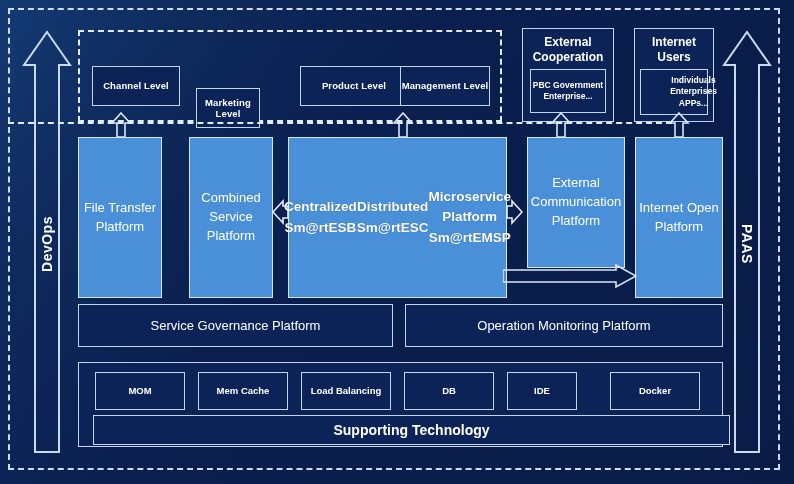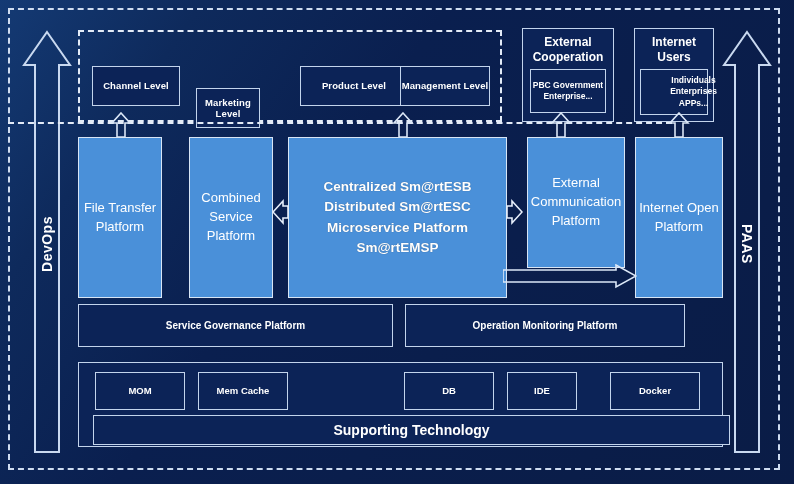--- a/index.html
+++ b/index.html
@@ -68,22 +68,22 @@
     font-weight: normal;
     line-height: 1.45;
   }
   .center-label {
     font-size: 13.5px;
     font-weight: bold;
     line-height: 1.5;
     text-shadow: 0 0 1px rgba(0,0,0,.4);
   }
   .row-label {
-    font-size: 10px;
-    font-weight: bold;
+    font-size: 13px;
+    font-weight: normal;
   }
   .tech-label {
     font-size: 9.5px;
     font-weight: bold;
     line-height: 1.3;
   }
   .support-label {
     font-size: 14px;
     font-weight: bold;
   }
@@ -180,21 +180,21 @@
   </div>
 
   <div class="box light-box" style="left:78px; top:137px; width:84px; height:161px;">
     <span class="plat-label">File Transfer Platform</span>
   </div>
 
   <div class="box light-box" style="left:189px; top:137px; width:84px; height:161px;">
     <span class="plat-label">Combined Service Platform</span>
   </div>
 
-  <div class="box light-box" style="left:288px; top:137px; width:219px; height:161px; flex-direction:column;">
+  <div class="box light-box" style="left:288px; top:137px; width:219px; height:161px; flex-direction:row;">
     <span class="center-label">Centralized Sm@rtESB</span>
     <span class="center-label">Distributed Sm@rtESC</span>
     <span class="center-label">Microservice Platform Sm@rtEMSP</span>
   </div>
 
   <div class="box light-box" style="left:527px; top:137px; width:98px; height:131px;">
     <span class="plat-label">External Communication Platform</span>
   </div>
 
   <div class="box light-box" style="left:635px; top:137px; width:88px; height:161px;">
@@ -215,32 +215,35 @@
 
   <div class="conn" style="left:503px; top:264px;">
     <svg width="134" height="26" viewBox="0 0 134 26">
       <polygon points="0,6 113,6 113,1 133,12 113,23 113,18 0,18" fill="none" stroke="#dbe7f7" stroke-width="1.6"></polygon>
     </svg>
   </div>
 
   <div class="box dark-box" style="left:78px; top:304px; width:315px; height:43px;">
     <span class="row-label">Service Governance Platform</span>
   </div>
-  <div class="box dark-box" style="left:405px; top:304px; width:280px; height:43px;">
+  <div class="box dark-box" style="left:405px; top:304px; width:318px; height:43px;">
     <span class="row-label">Operation Monitoring Platform</span>
   </div>
 
   <div class="box dark-box" style="left:78px; top:362px; width:645px; height:85px; display:block;"></div>
 
   <div class="box dark-box" style="left:95px; top:372px; width:90px; height:38px;">
     <span class="tech-label">MOM</span>
   </div>
   <div class="box dark-box" style="left:198px; top:372px; width:90px; height:38px;">
     <span class="tech-label">Mem Cache</span>
   </div>
+  <div class="box dark-box" style="left:301px; top:372px; width:90px; height:38px;">
+    <span class="tech-label">Load Balancing</span>
+  </div>
   <div class="box dark-box" style="left:404px; top:372px; width:90px; height:38px;">
     <span class="tech-label">DB</span>
   </div>
   <div class="box dark-box" style="left:507px; top:372px; width:70px; height:38px;">
     <span class="tech-label">IDE</span>
   </div>
   <div class="box dark-box" style="left:610px; top:372px; width:90px; height:38px;">
     <span class="tech-label">Docker</span>
   </div>
 

